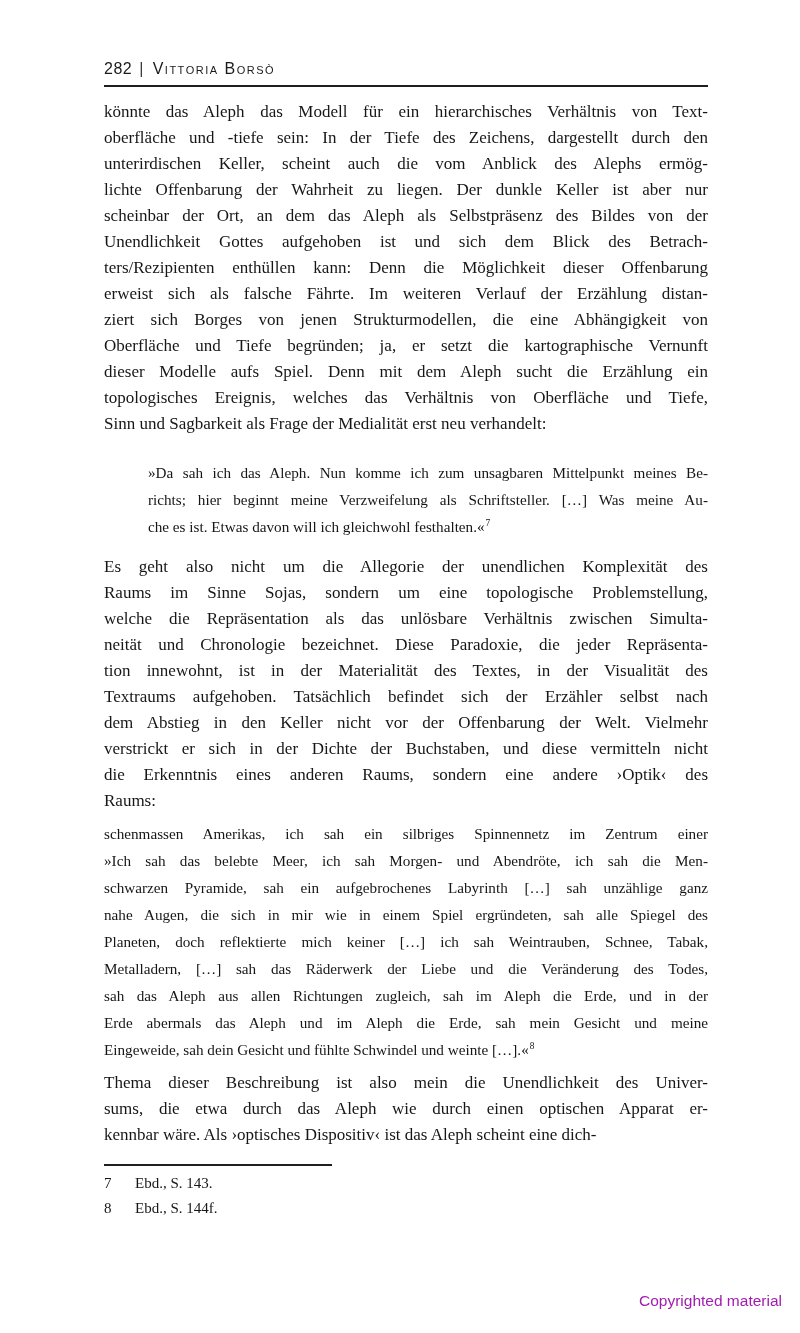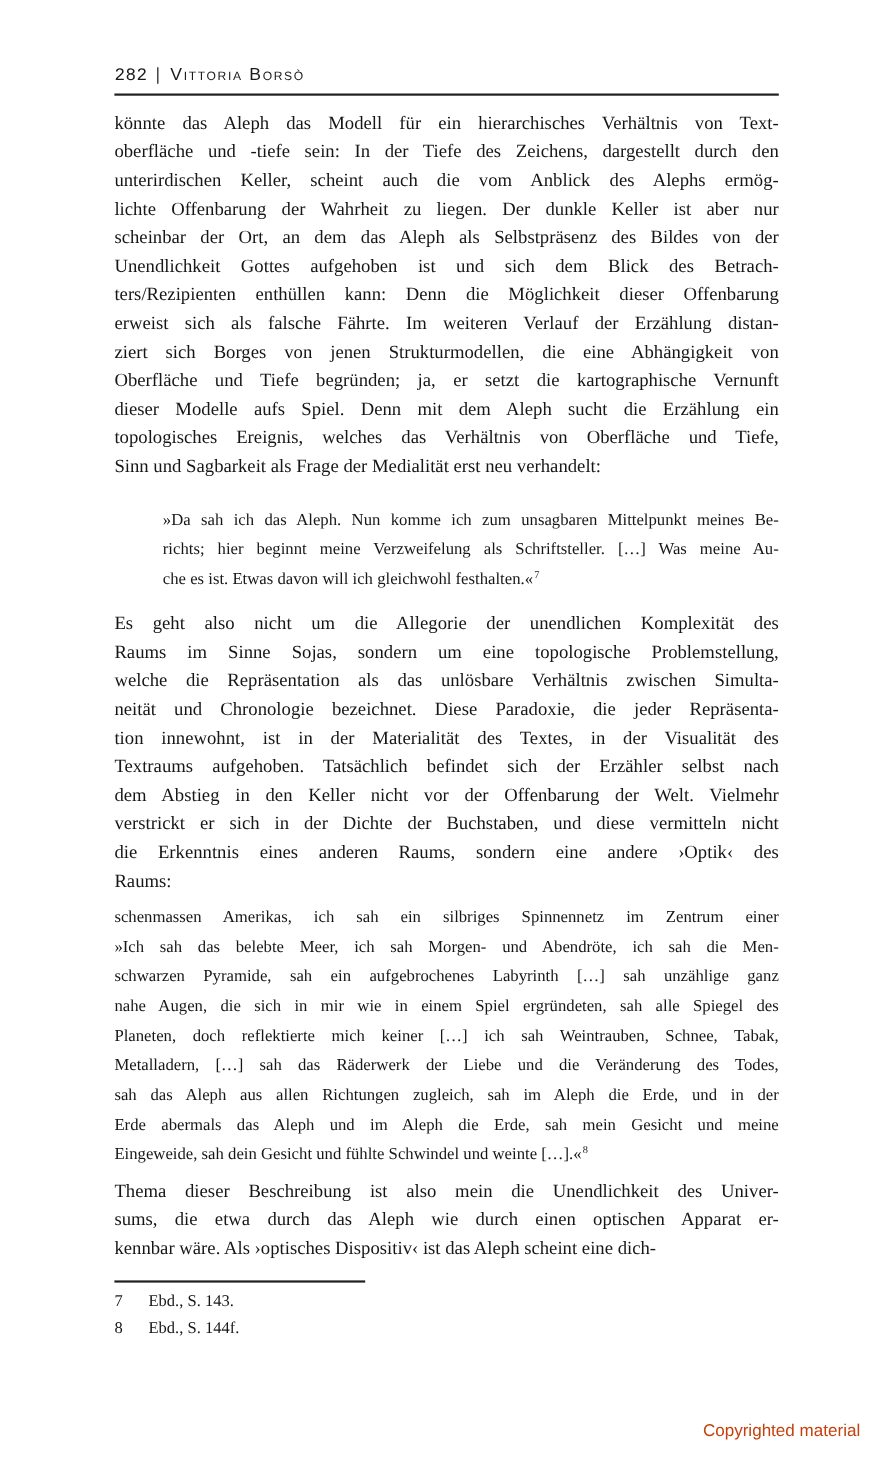--- a/index.html
+++ b/index.html
@@ -24,21 +24,21 @@
   .running-head {
     padding-top: 59px;
     padding-bottom: 6px;
     border-bottom: 2px solid #1f1f1f;
     font-family: "Liberation Sans", sans-serif;
     font-size: 16px;
     line-height: 20px;
     color: #1b1b1b;
     letter-spacing: 0.3px;
   }
-  .running-head .pagenum { letter-spacing: 0.5px; font-family: Liberation Mono, monospace; }
+  .running-head .pagenum { letter-spacing: 0.5px; }
   .running-head .divider {
     margin: 0 9px 0 7px;
     font-weight: 300;
     color: #3a3a3a;
   }
   .running-head .author {
     font-variant-caps: small-caps;
     letter-spacing: 1.5px;
   }
   
@@ -81,21 +81,21 @@
   .fn-row { display: flex; }
   .fn-num { flex: none; width: 31px; }
   .fn-text { flex: 1; }
   
   .watermark {
     position: absolute;
     right: 18px;
     top: 1292px;
     font-family: "Liberation Sans", sans-serif;
     font-size: 15.5px;
-    color: #c2410c;
+    color: #a21caf;
   }
 </style>
 </head>
 <body>
 
 <div class="page">
   <div class="inner">
 
     <div class="running-head">
       <span class="pagenum">282</span><span class="divider">|</span><span class="author">Vittoria Borsò</span>

